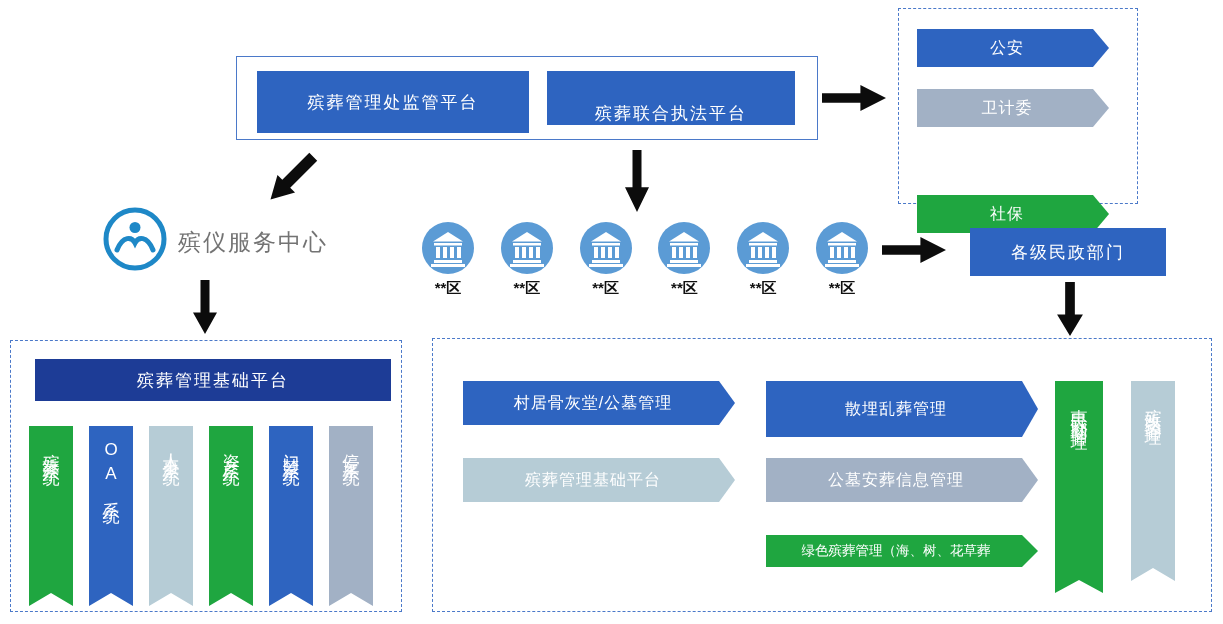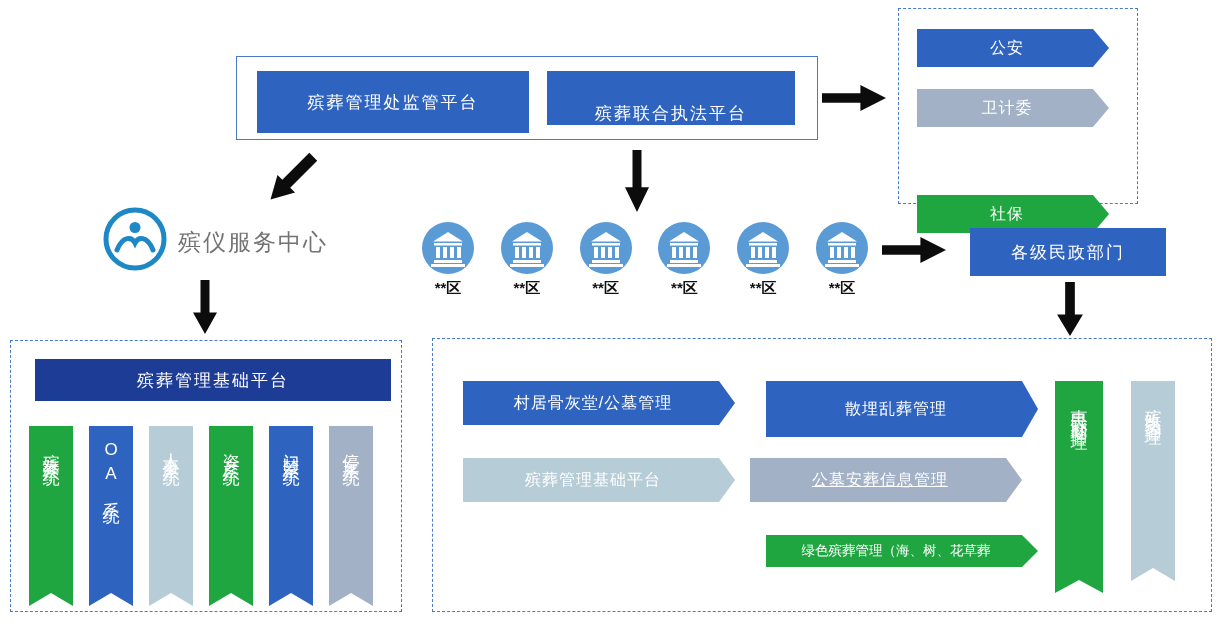--- a/index.html
+++ b/index.html
@@ -217,21 +217,21 @@
     <div class="abs banner blue" style="left:30px;top:42px;width:272px;height:44px;">
         <span>村居骨灰堂/公墓管理</span>
       </div>
     <div class="abs banner lightblue" style="left:30px;top:119px;width:272px;height:44px;">
         <span>殡葬管理基础平台</span>
       </div>
 
     <div class="abs banner blue" style="left:333px;top:42px;width:272px;height:56px;">
         <span>散埋乱葬管理</span>
       </div>
-    <div class="abs banner grayblue" style="left:317px;top:119px;width:272px;height:44px;text-decoration:underline;">
+    <div class="abs banner grayblue" style="left:333px;top:119px;width:272px;height:44px;">
         <span>公墓安葬信息管理</span>
       </div>
     <div class="abs banner green tight" style="left:333px;top:196px;width:272px;height:32px;">
         <span>绿色殡葬管理（海、树、花草葬</span>
       </div>
 
     <div class="abs vribbon green" style="left:622px;top:42px;width:48px;height:212px;">
         <span>惠民补助管理</span>
       </div>
     <div class="abs vribbon lightblue" style="left:698px;top:42px;width:44px;height:200px;">

